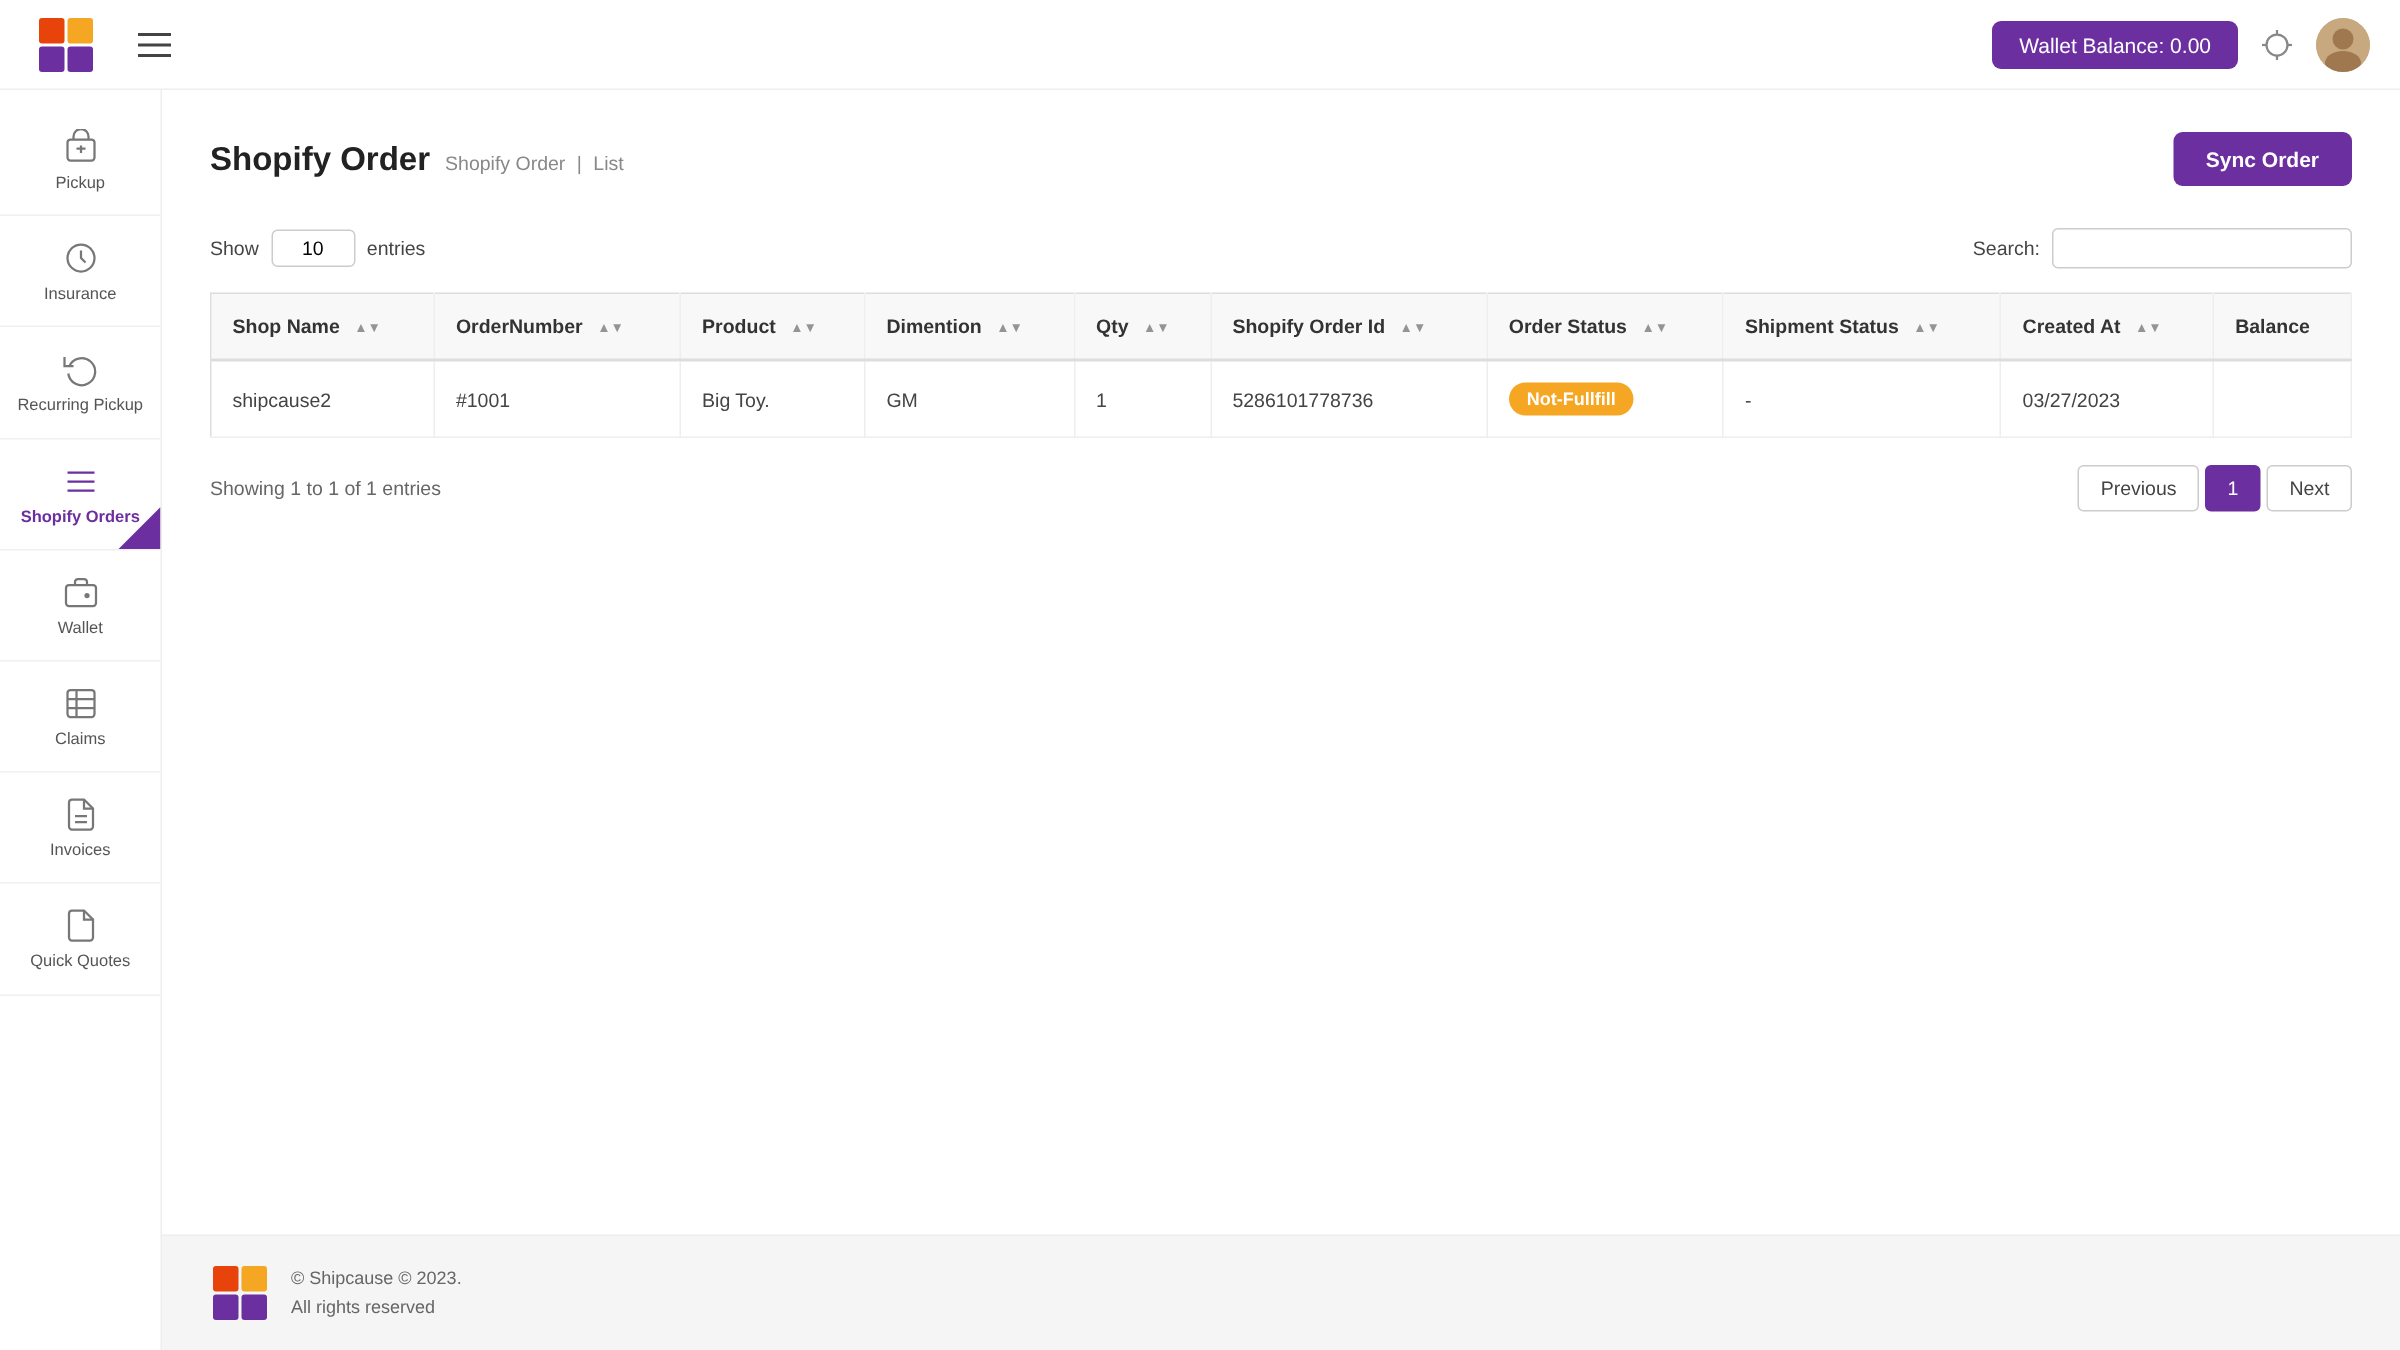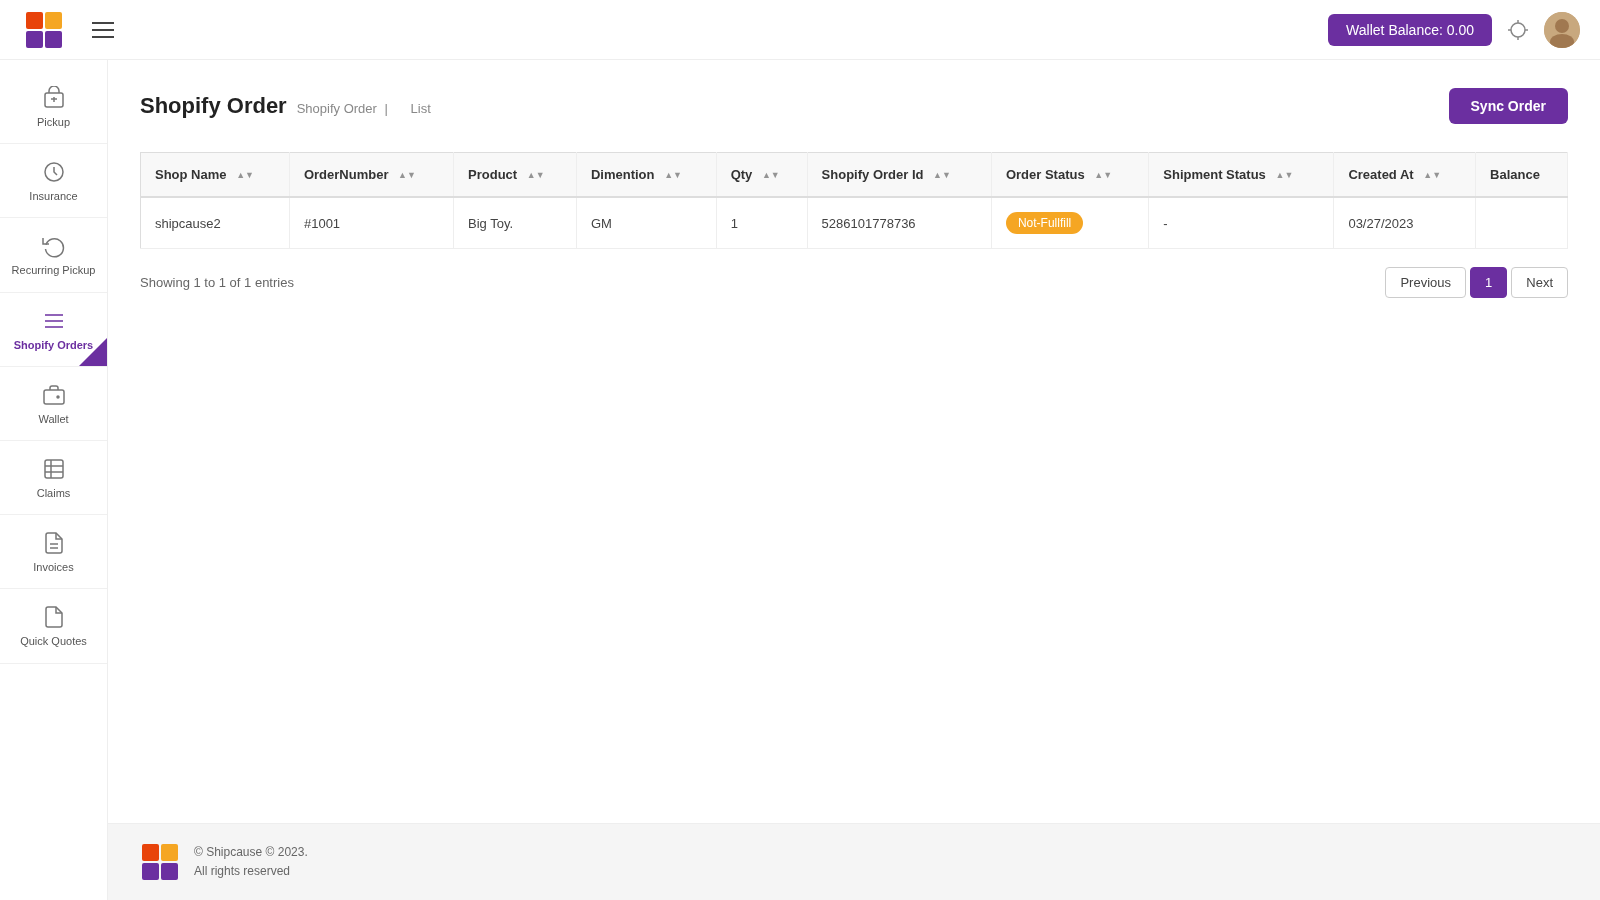--- a/index.html
+++ b/index.html
@@ -164,21 +164,21 @@
       font-size: 22px;
       font-weight: 700;
       color: #222;
     }
     .breadcrumb {
       font-size: 13px;
       color: #888;
     }
     .breadcrumb a { color: #888; text-decoration: none; }
     .breadcrumb .sep { margin: 0 4px; }
-    .breadcrumb .current { color: #888; margin-left: 15px; }
+    .breadcrumb .current { color: #888; }
 
     .sync-btn {
       background: #6b2fa0;
       color: #fff;
       border: none;
       padding: 10px 22px;
       border-radius: 6px;
       font-size: 14px;
       font-weight: 600;
       cursor: pointer;
@@ -257,21 +257,21 @@
       border-right: 1px solid #eee;
       color: #444;
     }
 
     .status-badge {
       background: #f5a623;
       color: #fff;
       padding: 4px 12px;
       border-radius: 20px;
       font-size: 12px;
-      font-weight: 400;
+      font-weight: 700;
       display: inline-block;
     }
 
     
     .pagination-row {
       display: flex;
       align-items: center;
       justify-content: space-between;
       margin-top: 18px;
     }
@@ -456,20 +456,31 @@
           <h1 class="page-title">Shopify Order</h1>
           <nav class="breadcrumb">
             <a href="#">Shopify Order</a>
             <span class="sep">|</span>
             <span class="current">List</span>
           </nav>
         </div>
         <button class="sync-btn">Sync Order</button>
       </div>
 
+      <div class="table-controls">
+        <div class="show-entries">
+          <span>Show</span>
+          <input type="text" value="10" style="">
+          <span>entries</span>
+        </div>
+        <div class="search-box">
+          <label>Search:</label>
+          <input type="text" style="">
+        </div>
+      </div>
 
       <table class="data-table">
         <thead>
           <tr>
             <th>
               Shop Name <span class="sort-icon">▲▼</span>
             </th>
             <th>
               OrderNumber <span class="sort-icon">▲▼</span>
             </th>

